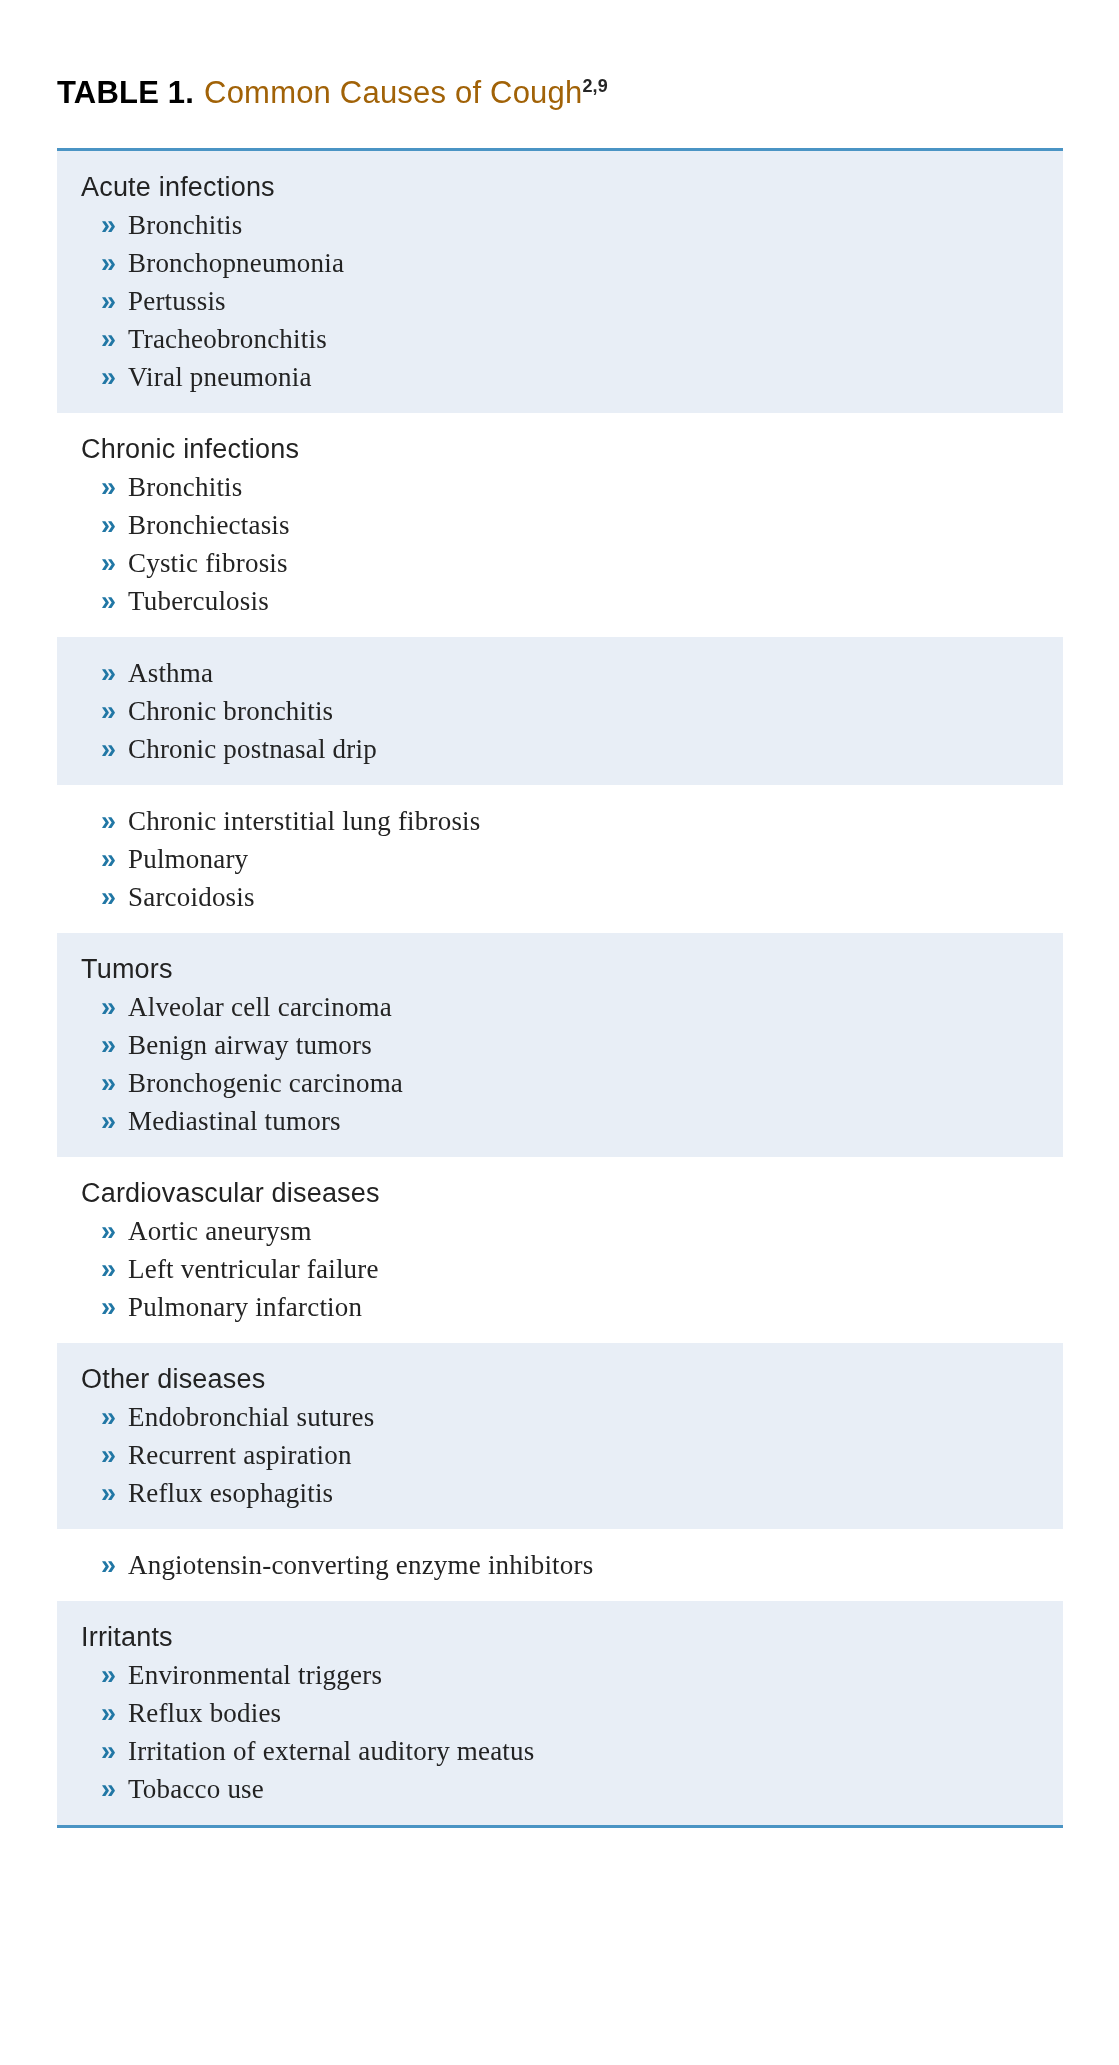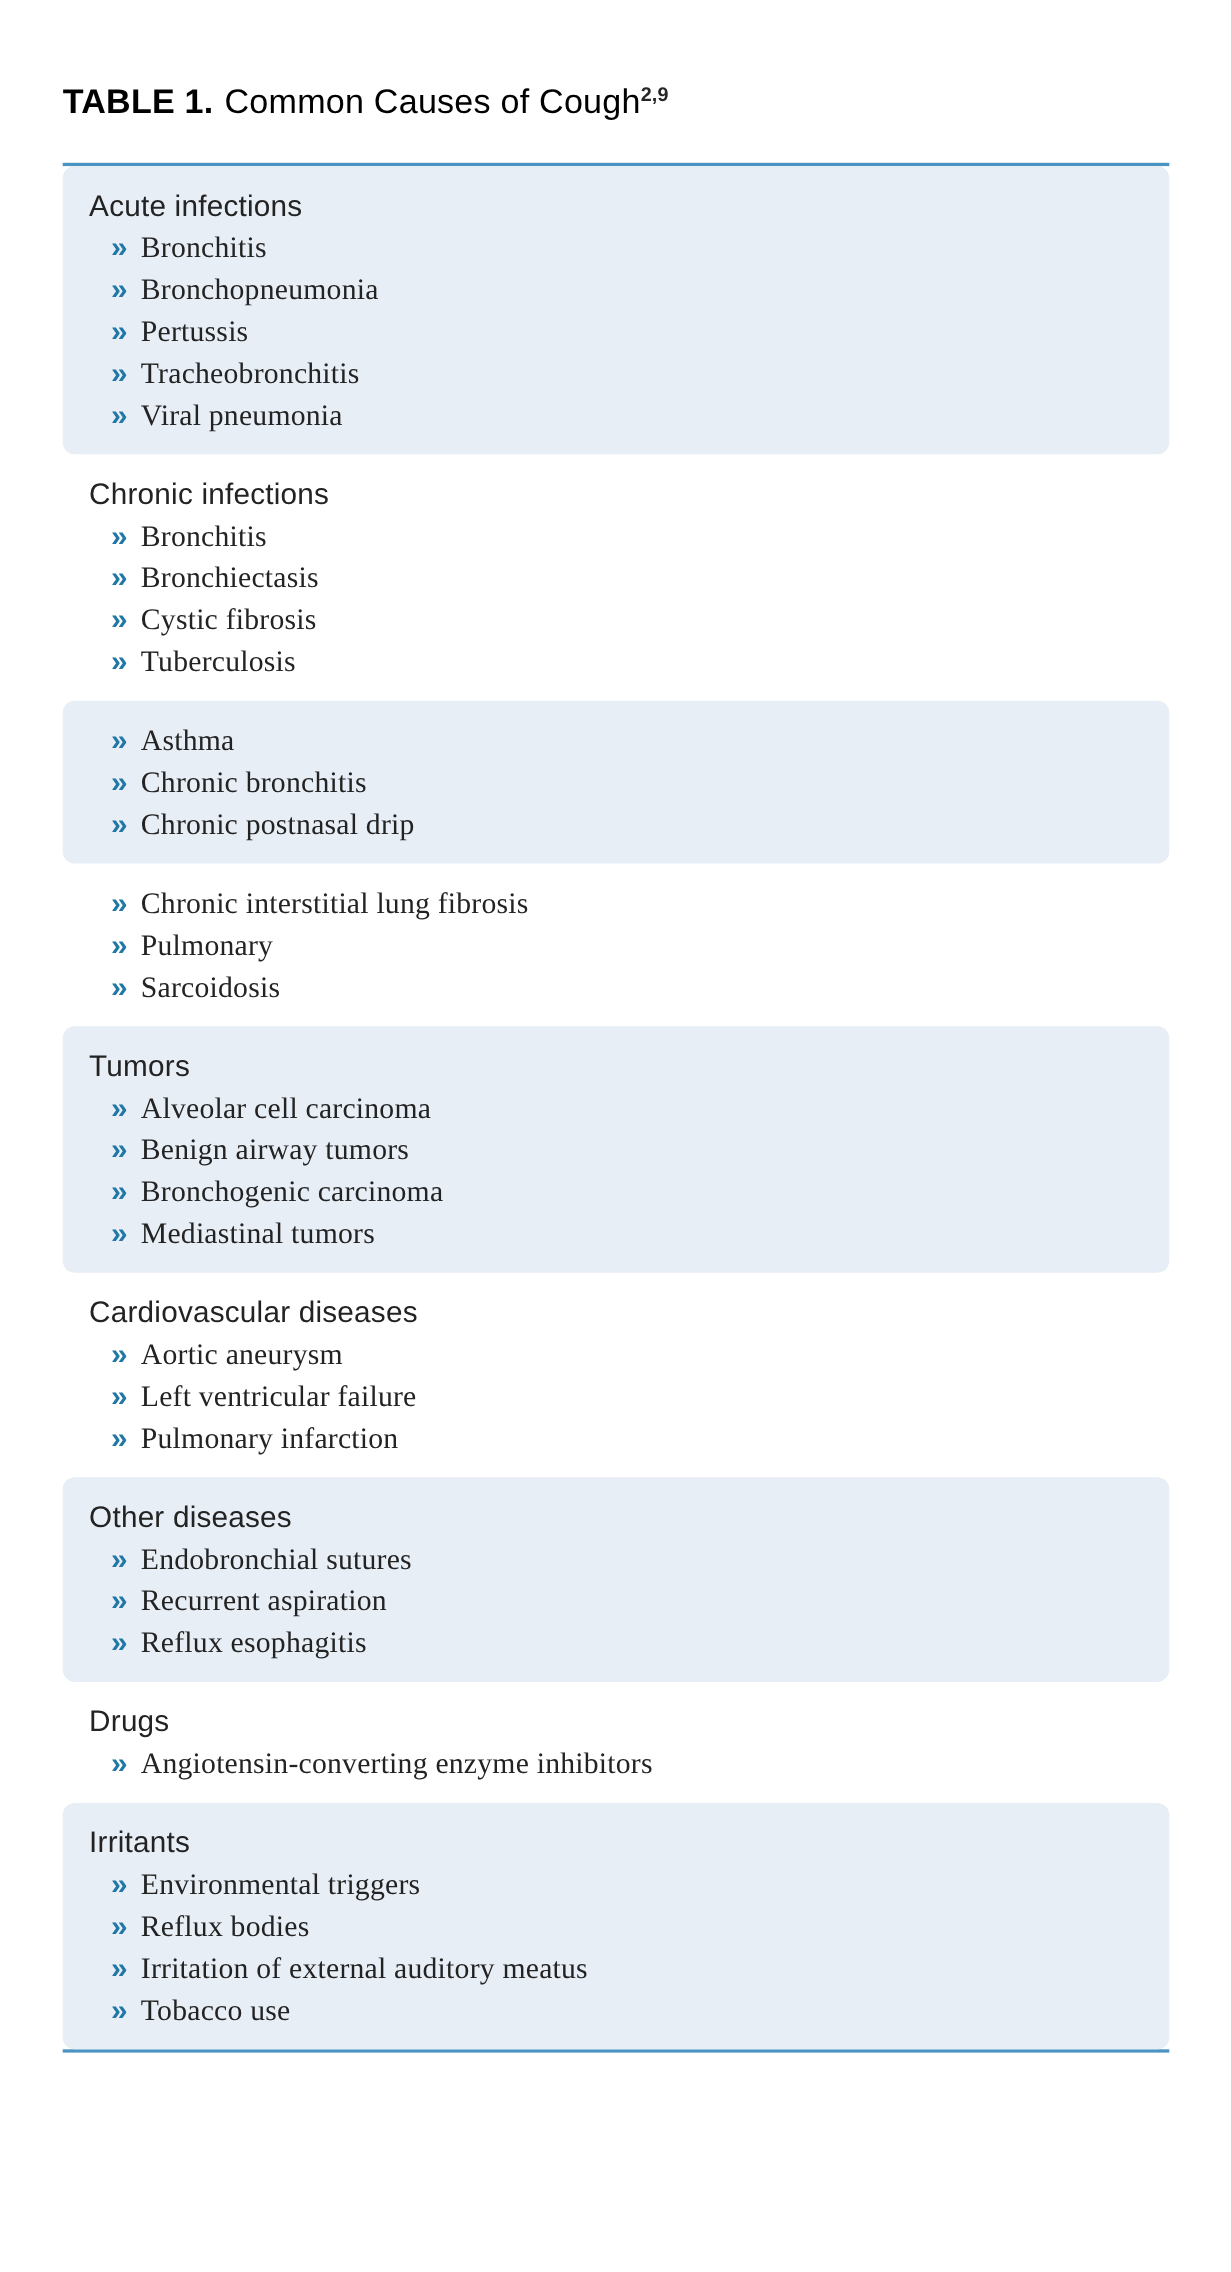--- a/index.html
+++ b/index.html
@@ -29,37 +29,36 @@
     white-space:nowrap;
   }
   .title-label{
     font-weight:800;
     color:var(--label-color);
     margin-right:10px;
     margin-top:14px;
   }
   .title-text{
     font-weight:400;
-    color:#000000;
+    color:#a16207;
   }
   .title-sup{
     font-weight:700;
     color:#262626;
     font-size:0.58em;
     vertical-align:super;
     line-height:0;
   }
   .causes-table{
     width:1006px;
     border-top:3px solid var(--border-color);
     border-bottom:3px solid var(--border-color);
   }
   .section{
     padding:17px 0;
-    border-radius:11px;
   }
   .section.shaded{
     background:var(--shaded-bg);
   }
   .section-heading{
     font-size:27px;
     line-height:38px;
     color:var(--text-color);
     padding-left:24px;
     letter-spacing:0.2px;
@@ -249,21 +248,20 @@
   </li>
 
   <li class="item">
     <span class="bullet">»</span>
     <span class="item-text">Reflux esophagitis</span>
   </li>
 </ul>
   </section>
 
   <section class="section">
-    <div class="section-heading">Drugs</div>
     <ul class="section-items">
   <li class="item">
     <span class="bullet">»</span>
     <span class="item-text">Angiotensin-converting enzyme inhibitors</span>
   </li>
 </ul>
   </section>
 
   <section class="section shaded">
     <div class="section-heading">Irritants</div>

